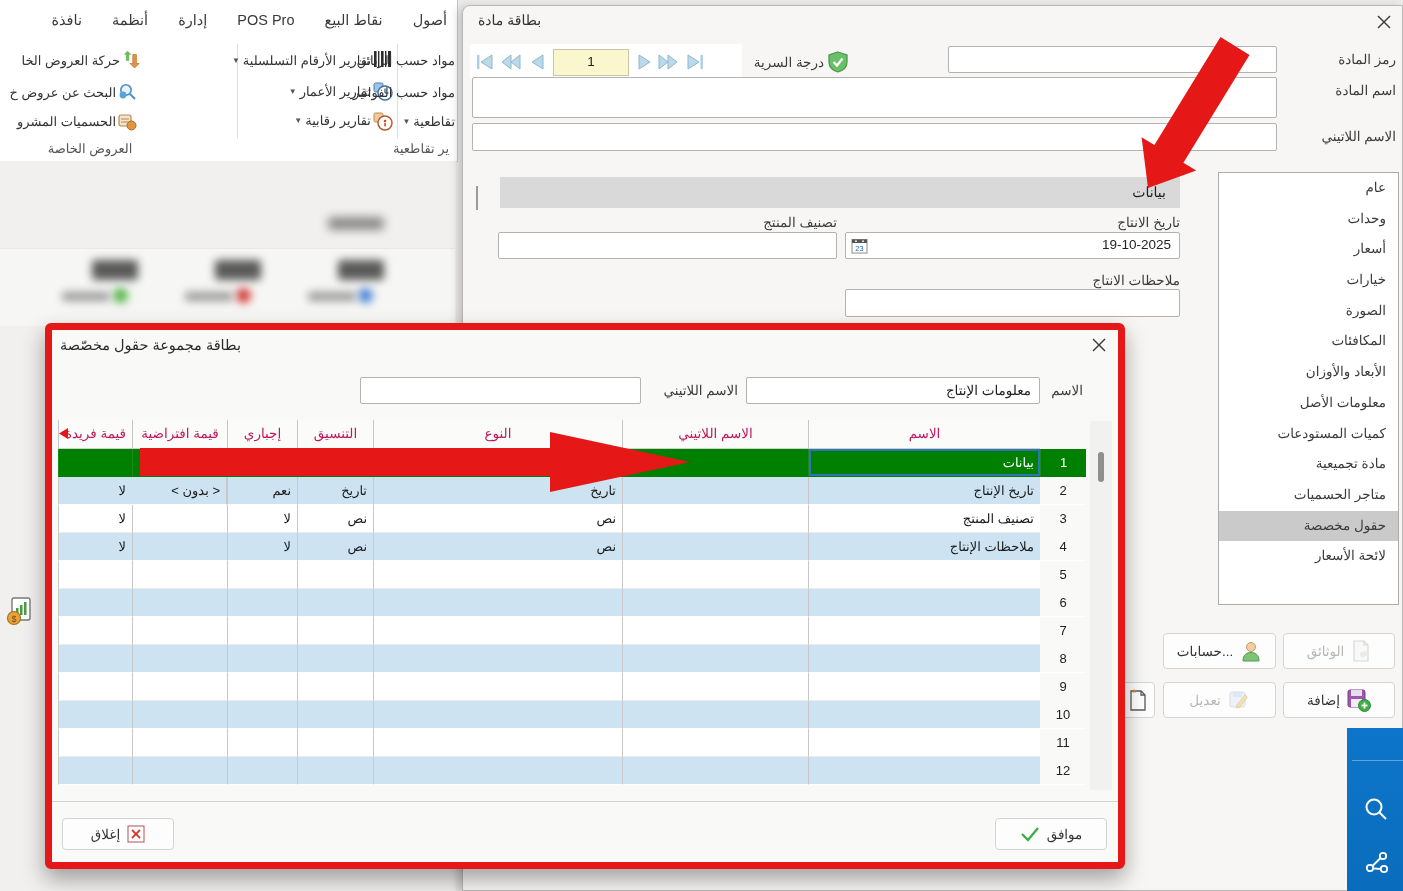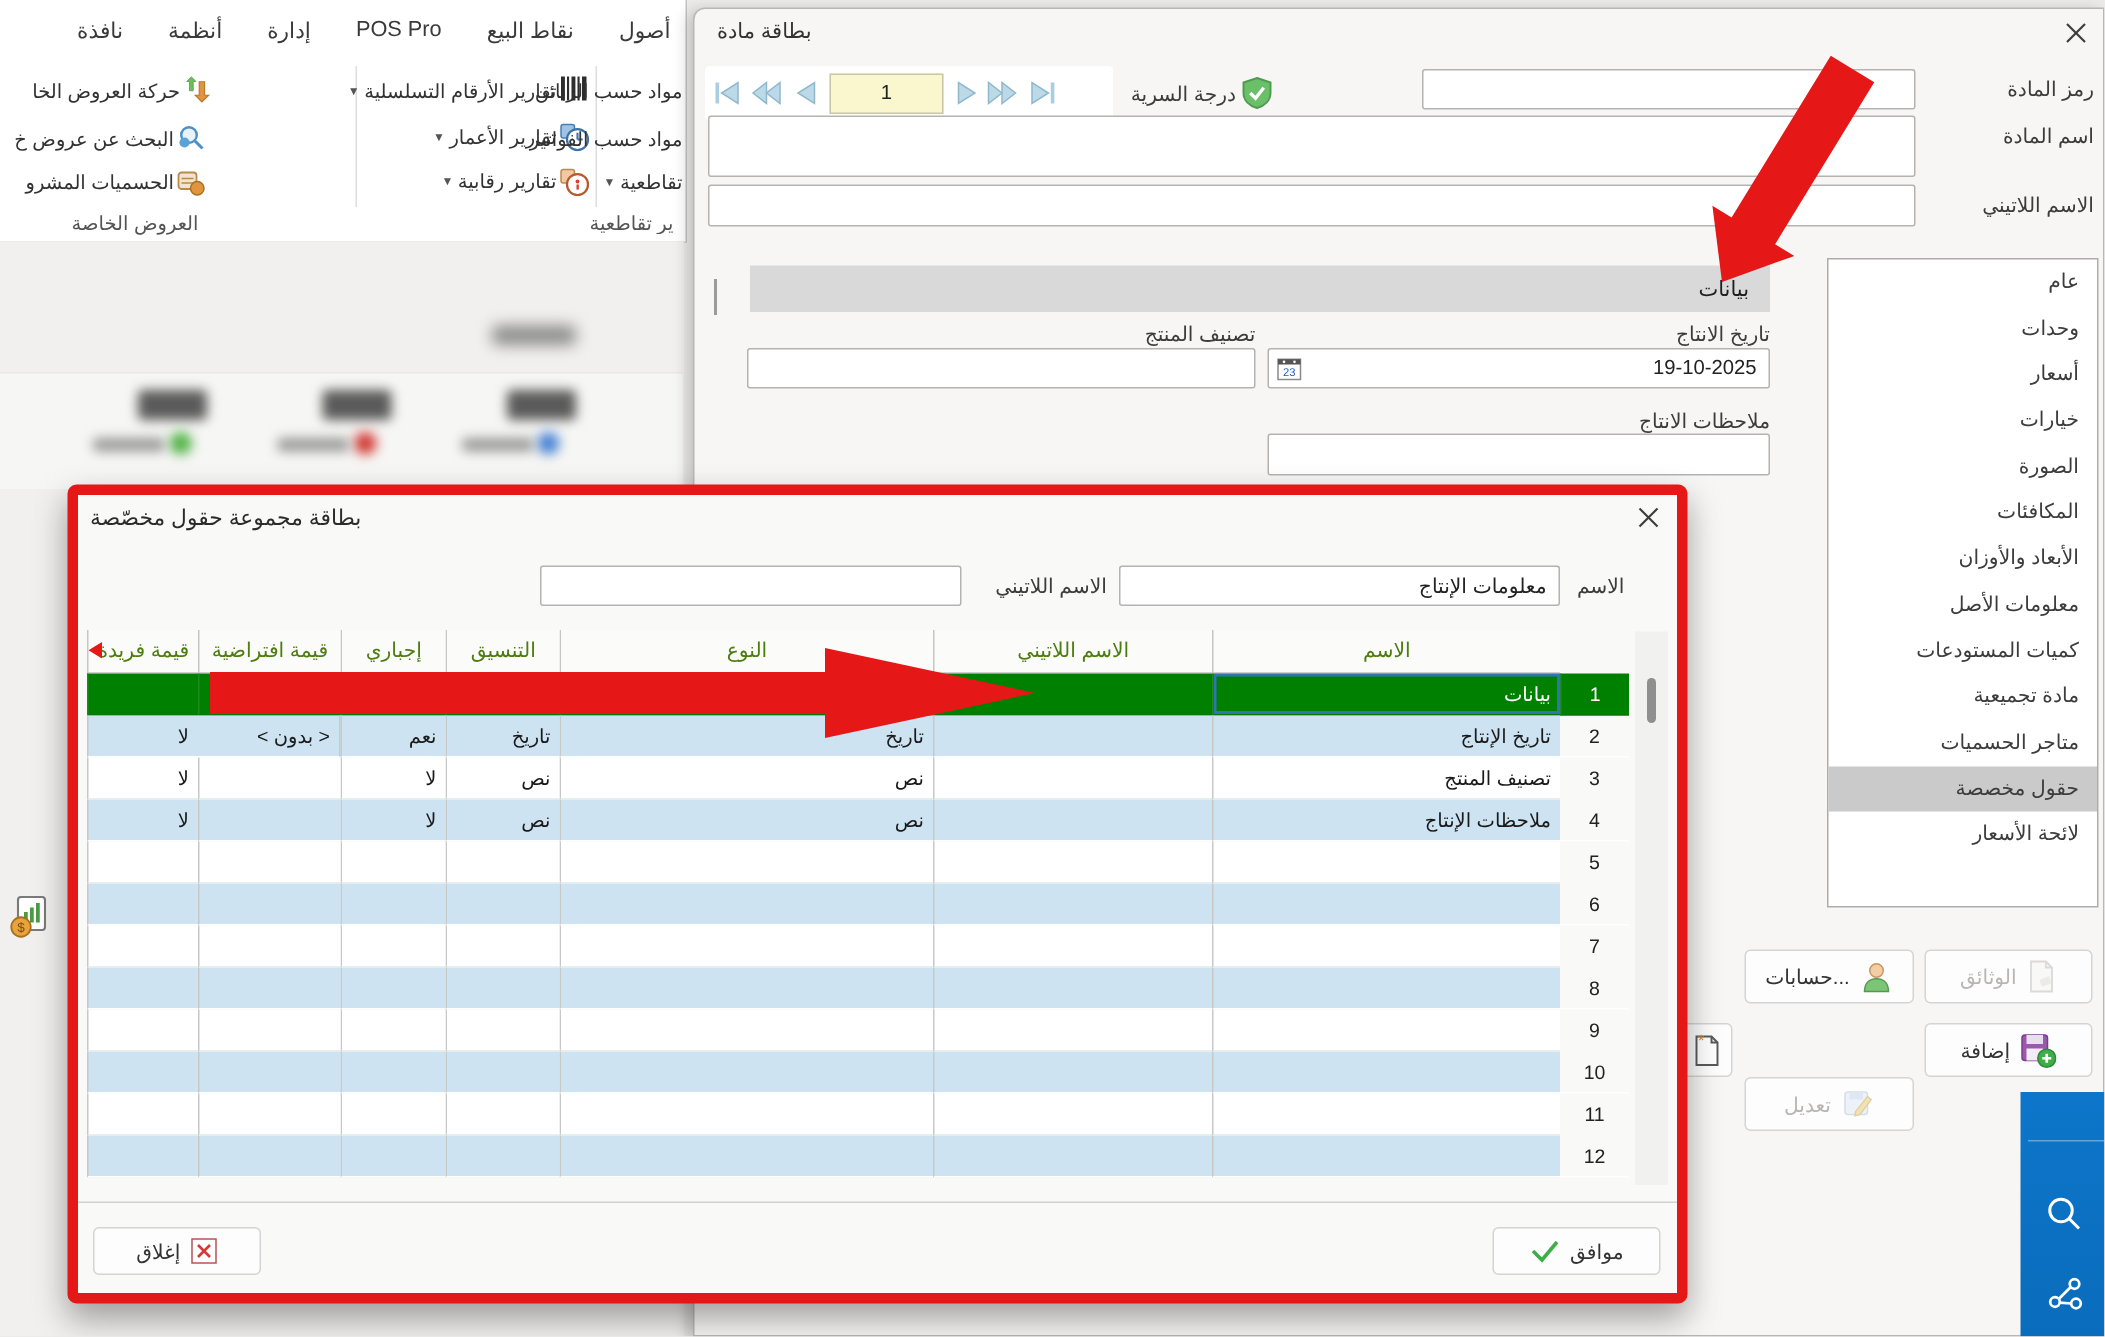--- a/index.html
+++ b/index.html
@@ -51,21 +51,21 @@
   .btn.disabled{color:#b8b6b4;cursor:default;}
   .bluebar{background:linear-gradient(#0d76ca,#0a6cbc);}
 
   
   .red-dlg{left:45px;top:323px;width:1080px;height:546px;background:#f9f9f8;
            border:7px solid #e61717;border-radius:6px;box-sizing:border-box;
            box-shadow:0 10px 22px rgba(0,0,0,.35);}
   .dlg-title{font-size:14.5px;color:#2b2b2b;}
   .tablewrap{left:58px;top:420px;width:1028px;height:371px;overflow:hidden;direction:rtl;}
   .tgrid{display:grid;grid-template-columns:46px 232px 186px 249px 76px 70px 95px 74px;}
-  .hcell{height:28px;line-height:28px;font-size:13.5px;color:#4d7c0f;text-align:center;
+  .hcell{height:28px;line-height:28px;font-size:13.5px;color:#be185d;text-align:center;
          background:#fbfbfa;border-inline-end:1px solid #c6c6c6;border-bottom:1px solid #cfcfcf;
          white-space:nowrap;overflow:hidden;cursor:pointer;}
   .hnum{background:transparent;border:0;cursor:default;}
   .cell{height:28px;line-height:28px;font-size:13px;color:#1a1a1a;text-align:right;
         padding-left:4px;padding-right:6px;border-inline-end:1px solid #c8c8c8;
         border-bottom:1px solid #ececec;white-space:nowrap;box-sizing:border-box;}
   .numcell{border:0;background:transparent;text-align:center;padding:0;color:#222;
            border-bottom:1px solid transparent;}
   .rowW .cell{background:#fff;}
   .rowB .cell{background:#cde3f2;border-bottom:1px solid #fff;}
@@ -306,21 +306,21 @@
   <div class="abs btn disabled" style="left:1283px;top:633px;width:112px;height:36px;">
     <span>الوثائق</span>
     <span style="opacity:.45;">
         <svg width="20" height="22">
           <path d="M3 1 H13 L17 5 V21 H3 Z" fill="#f4f2ef" stroke="#b0aeab" stroke-width="1.2"></path>
           <path d="M13 1 V5 H17" fill="none" stroke="#b0aeab" stroke-width="1.2"></path>
           <rect x="9" y="12" width="7" height="5" rx="1" transform="rotate(-20 12 14)" fill="#d9d4ce"></rect>
         </svg>
       </span>
   </div>
-  <div class="abs btn disabled" style="left:1163px;top:682px;width:113px;height:36px;margin-top:36px;">
+  <div class="abs btn disabled" style="left:1163px;top:682px;width:113px;height:36px;">
     <span>تعديل</span>
     <span style="opacity:.5;">
         <svg width="22" height="22">
           <rect x="2" y="3" width="15" height="15" rx="2" fill="#dfe9f4" stroke="#aebfd4"></rect>
           <rect x="5" y="3" width="9" height="5" fill="#c3d4e8"></rect>
           <path d="M11 18 L19 8 L21.5 10 L14 20 L10.5 21 Z" fill="#e8c86a" stroke="#bd9c3e" stroke-width="0.8" transform="translate(-2,-2)"></path>
         </svg>
       </span>
   </div>
   <div class="abs btn" style="left:1283px;top:682px;width:112px;height:36px;">

